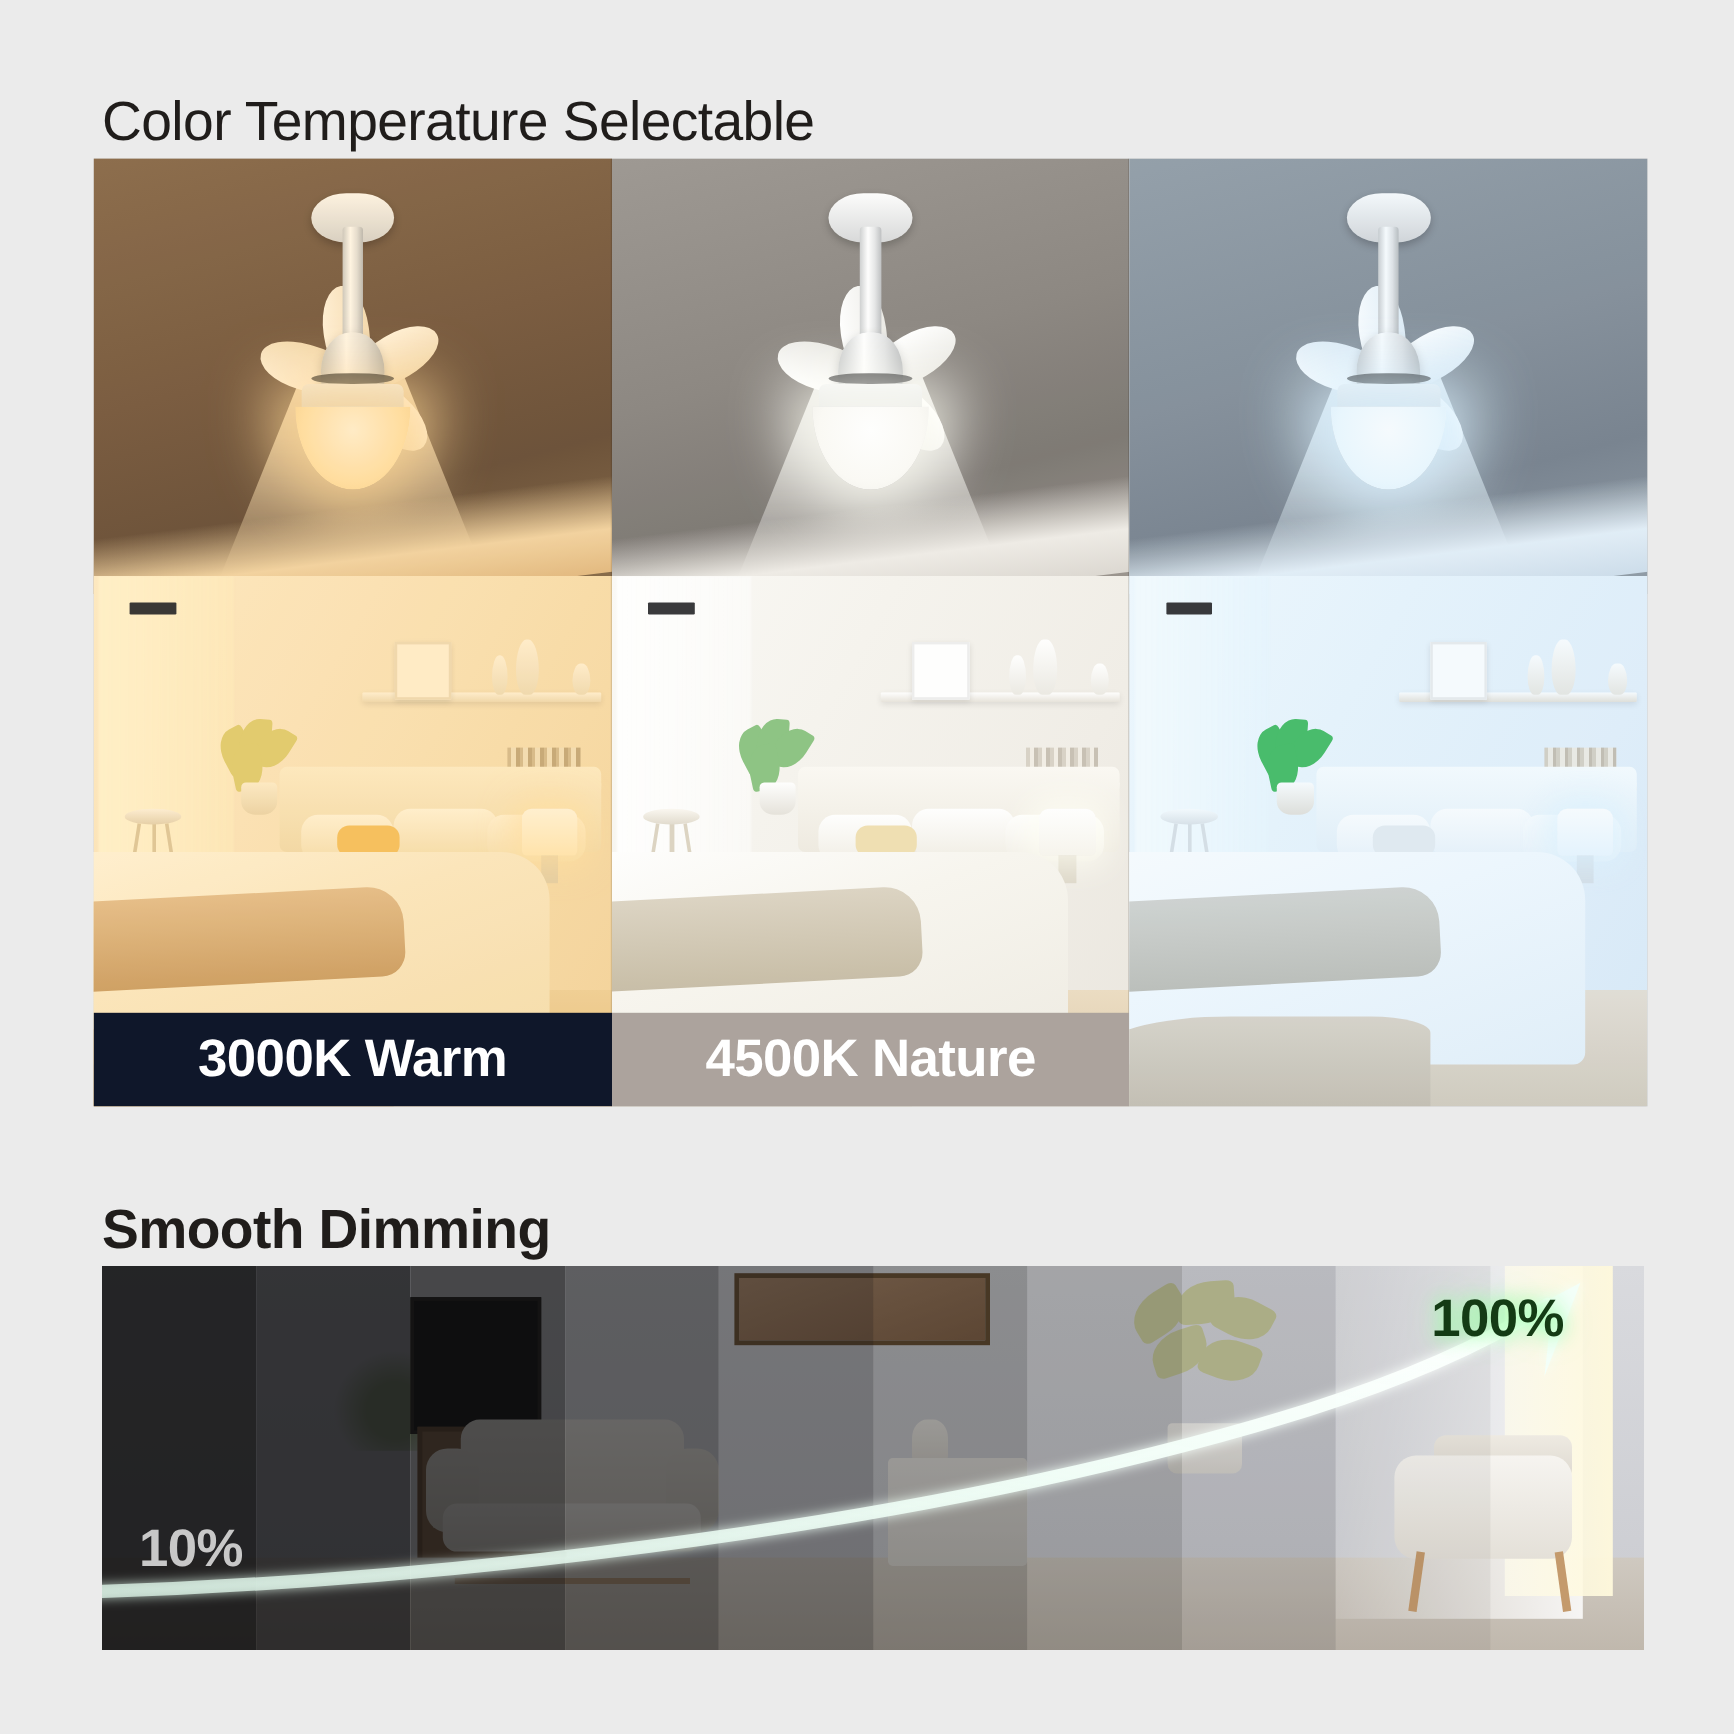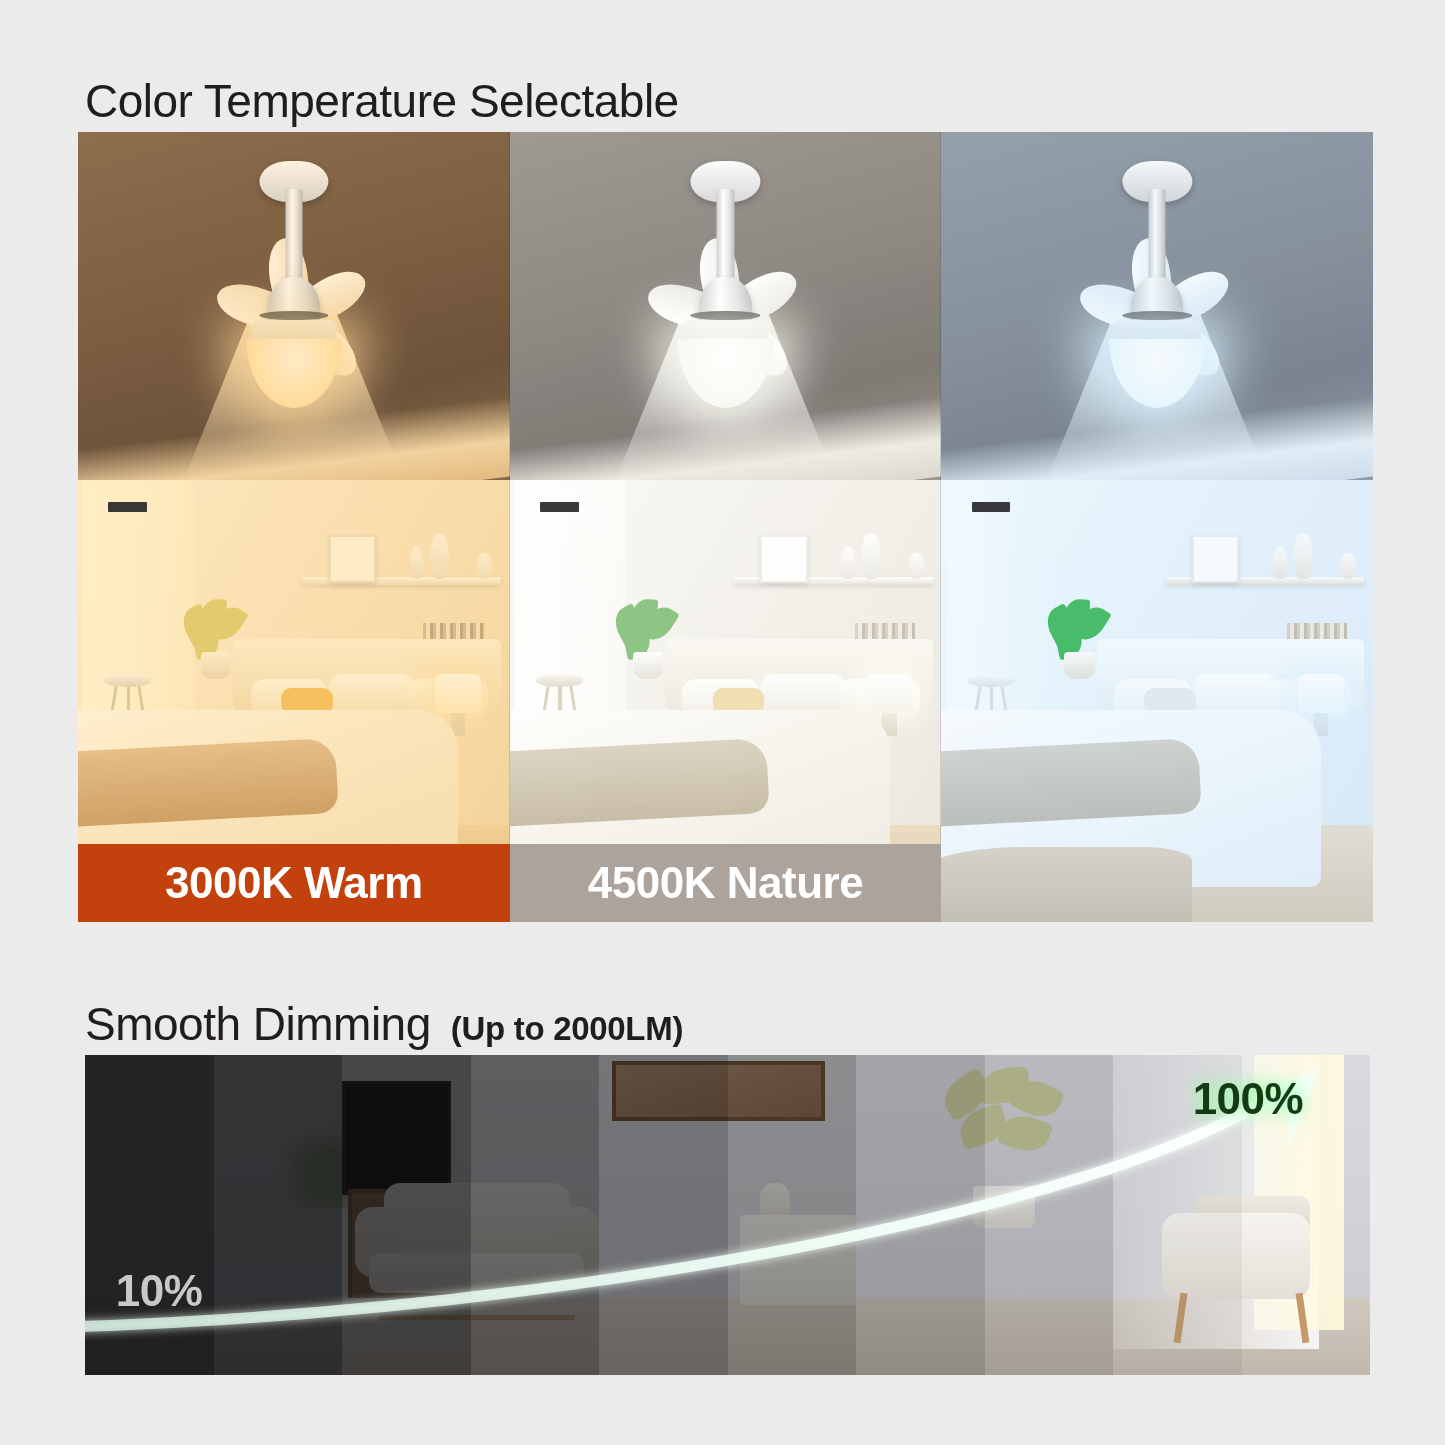--- a/index.html
+++ b/index.html
@@ -240,21 +240,21 @@
   .cct-label{
     position:absolute;left:0;bottom:0;width:100%;height:78px;
     display:flex;align-items:center;justify-content:center;
     color:#ffffff;font-weight:bold;font-size:44px;letter-spacing:-0.5px;
     z-index:4;white-space:nowrap;
   }
 
   
   #section-dim{position:absolute;left:0;top:955px;width:1445px;height:490px;}
   #dim-title-wrap{position:absolute;left:85px;top:42px;white-space:nowrap;display:flex;align-items:baseline;}
-  #dim-title{font-size:46px;font-weight:normal;color:#201d1b;letter-spacing:-0.5px;}
+  #dim-title{font-size:46px;font-weight:bold;color:#201d1b;letter-spacing:-0.5px;}
   #dim-sub{font-size:33px;font-weight:bold;color:#201d1b;margin-left:20px;letter-spacing:-0.3px;}
 
   #dim-strip{
     position:absolute;left:85px;top:100px;
     width:1285px;height:320px;
     overflow:hidden;background:#2c2c2c;
   }
   #dim-scene{position:absolute;inset:0;}
   .dim-wall{position:absolute;left:0;top:0;width:100%;height:78%;
     background:linear-gradient(180deg,#d9dade,#cdced3);}
@@ -389,21 +389,21 @@
         <div class="lamp">
           <div class="lamp-base"></div>
           <div class="lamp-shade"></div>
         </div>
         <div class="floor"></div>
         <div class="bed"></div>
         <div class="throw"></div>
         <div class="rug"></div>
       </div>
       <div class="tint"></div>
-      <div class="cct-label" style="background: #c2410c; color: rgb(255, 255, 255);">3000K Warm</div>
+      <div class="cct-label" style="background: #0f172a; color: rgb(255, 255, 255);">3000K Warm</div>
     </div>
 
     <div class="cct-panel p-nature">
       <div class="ceiling">
         <div class="ceiling-bg"></div>
         <div class="lightcone"></div>
         <div class="fan">
           <div class="blade b1"></div>
           <div class="blade b2"></div>
           <div class="blade b3"></div>
@@ -520,21 +520,20 @@
       <div class="tint"></div>
     </div>
 
   </div>
 </section>
 
 <section id="section-dim">
 
   <div id="dim-title-wrap">
     <span id="dim-title">Smooth Dimming</span>
-    <span id="dim-sub">(Up to 2000LM)</span>
   </div>
 
   <div id="dim-strip">
     <div id="dim-scene">
       <div class="dim-wall"></div>
       <div class="wall-art"></div>
       <div class="dim-plantA"></div>
       <div class="tv-unit"></div>
       <div class="shelf-unit"></div>
       <div class="shelf-books"></div>

